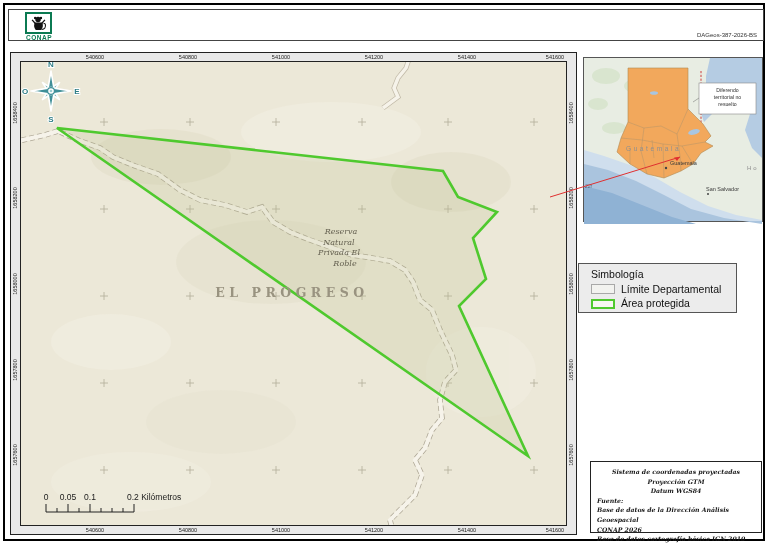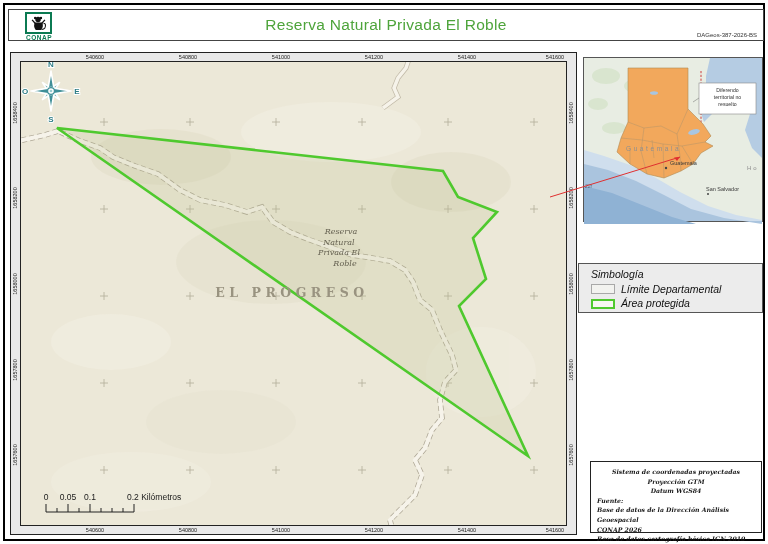--- a/index.html
+++ b/index.html
@@ -25,22 +25,22 @@
   .xlab{position:absolute;transform:translateX(-50%);font-size:5.5px;color:#222;white-space:nowrap;}
   .ylab{position:absolute;width:60px;text-align:center;transform:translate(-50%,-50%) rotate(-90deg);
         font-size:5.5px;color:#222;white-space:nowrap;}
 
   
   .inset{position:absolute;left:583px;top:57px;width:180px;height:165px;border:1px solid #555;
          background:#e8ede3;box-sizing:border-box;}
   .inset svg{overflow:visible;}
 
   
-  .legend{position:absolute;left:578px;top:263px;width:185px;height:50px;border:1.5px solid #555;
-          background:#ececec;box-sizing:border-box;font-style:italic;}
+  .legend{position:absolute;left:578px;top:263px;width:159px;height:50px;border:1.5px solid #555;
+          background:#ececec;box-sizing:border-box;}
   .legend-title{position:absolute;left:12px;top:4px;font-size:10.5px;color:#111;}
   .legend-row{position:absolute;left:12px;display:flex;align-items:center;gap:6px;}
   .legend-row.r1{top:19px;}
   .legend-row.r2{top:33px;align-items:flex-end;}
   .swatch{width:24px;height:10px;box-sizing:border-box;}
   .swatch.dept{background:#f2f2ef;border:1px solid #a8a8a8;}
   .swatch.prot{background:#f7f7f2;border:2px solid #4fc92e;}
   .legend-label{font-size:10.5px;color:#111;white-space:nowrap;}
 
   
@@ -64,21 +64,20 @@
       <svg width="21" height="17" viewBox="0 0 23 18">
         <circle cx="11" cy="4.5" r="3" fill="#111"></circle>
         <circle cx="7.8" cy="3" r="1.3" fill="#111"></circle>
         <circle cx="14.2" cy="3" r="1.3" fill="#111"></circle>
         <path d="M7.5,8 Q5.5,13 8.5,16 L14.5,16 Q17.5,12 15.5,8 Z" fill="#111"></path>
         <path d="M8,9 L4.5,5 M15,9 L18.5,5" stroke="#111" stroke-width="1.4" fill="none"></path>
         <path d="M15,15.5 Q20,15 19,10 Q18.4,8.4 17,9.4" stroke="#111" stroke-width="1.2" fill="none"></path>
       </svg>
     </div>
     <div class="logo-text">CONAP</div>
-    <div class="title">Reserva Natural Privada El Roble</div>
     <div class="doc-code">DAGeos-387-2026-BS</div>
   </div>
 
   <div class="map-container">
 
     <span class="xlab" style="left:84px;top:1px">540600</span>
     <span class="xlab" style="left:177px;top:1px">540800</span>
     <span class="xlab" style="left:270px;top:1px">541000</span>
     <span class="xlab" style="left:363px;top:1px">541200</span>
     <span class="xlab" style="left:456px;top:1px">541400</span>

